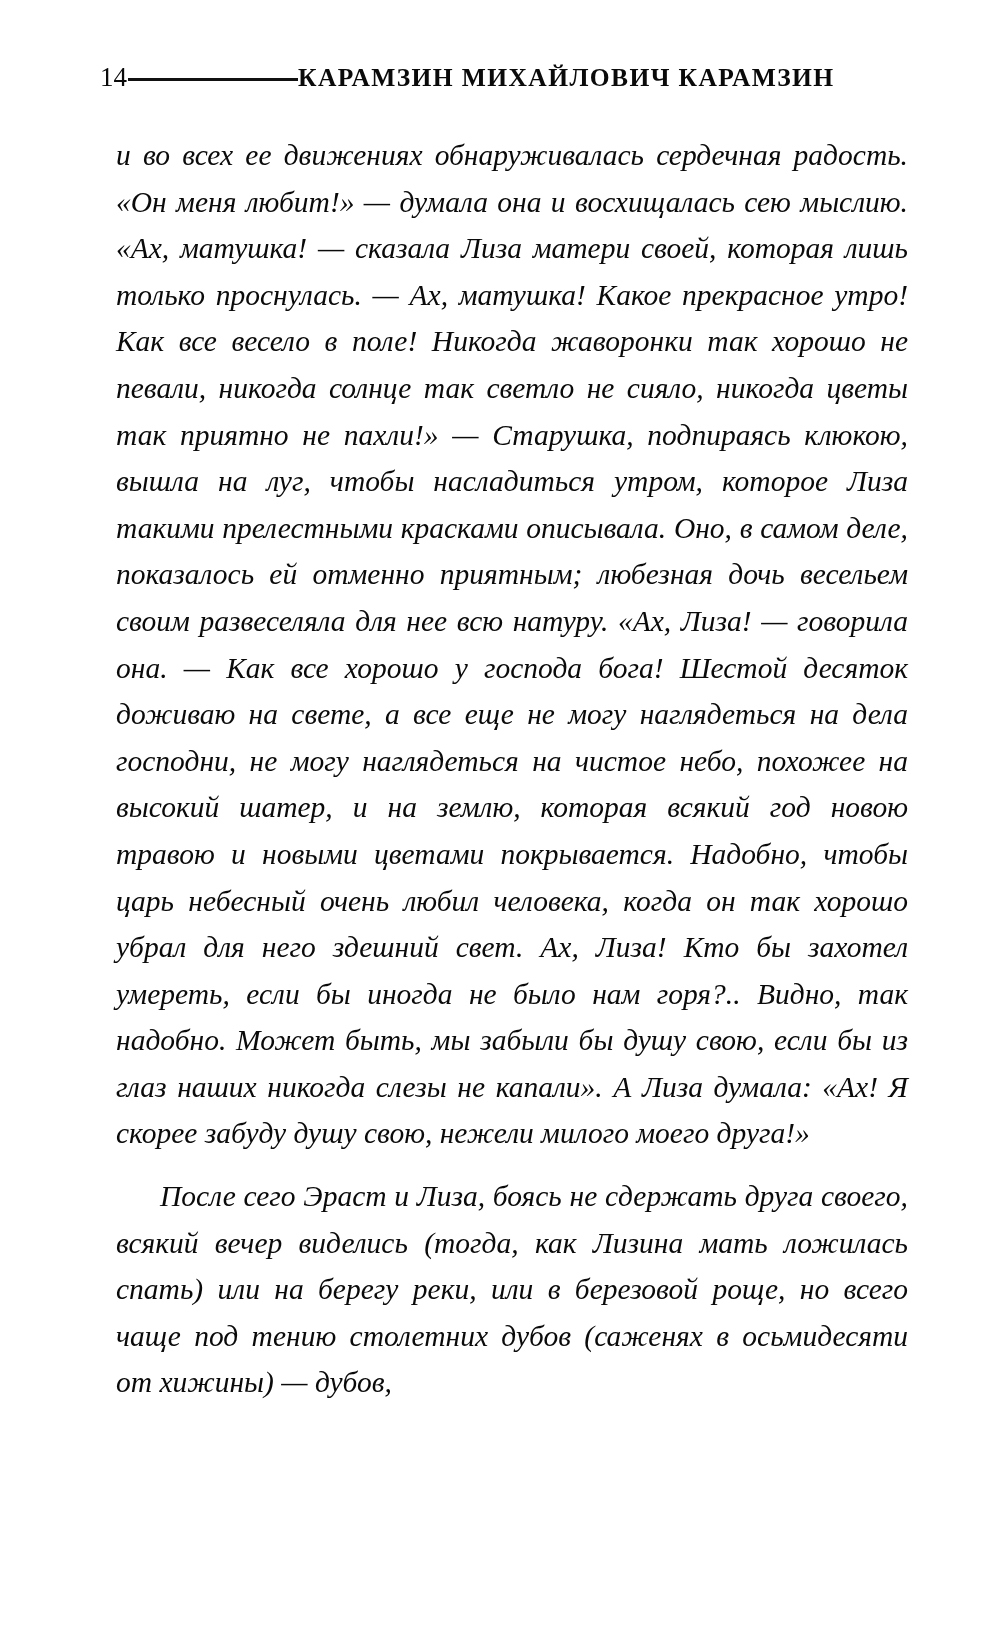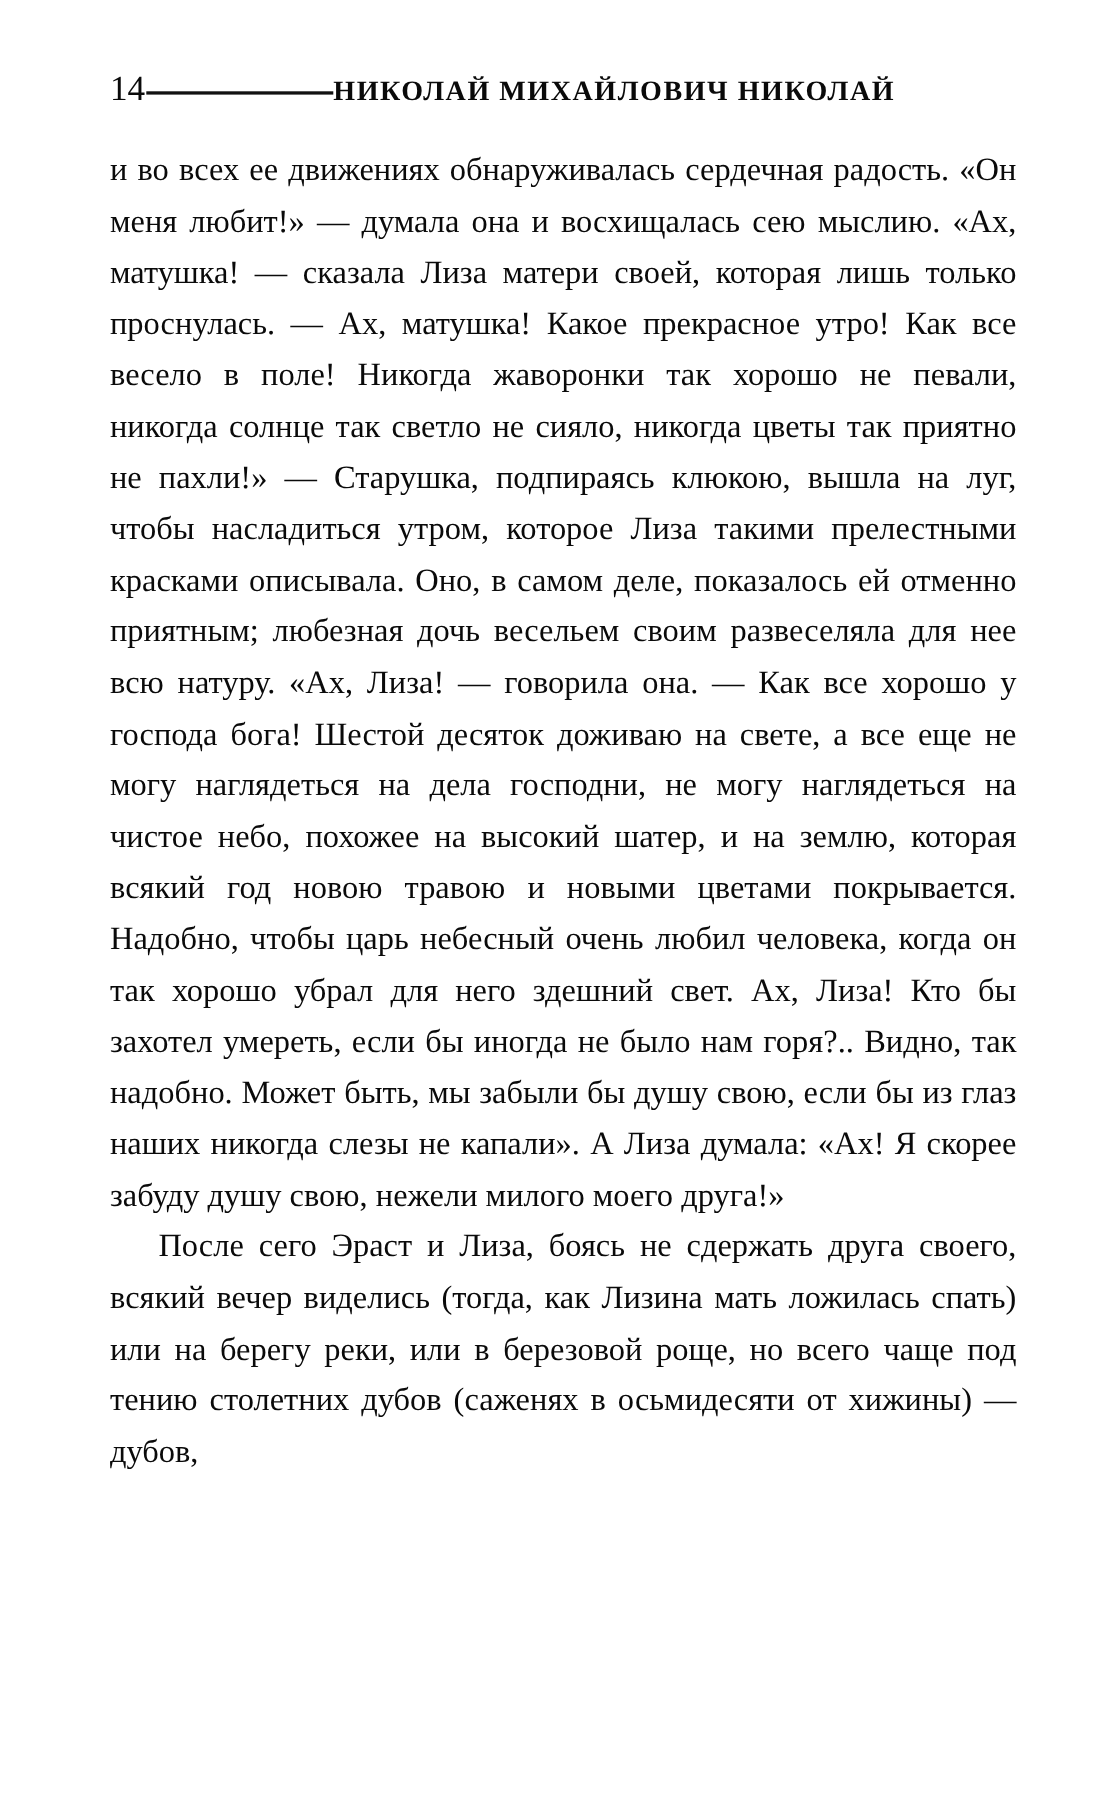--- a/index.html
+++ b/index.html
@@ -27,21 +27,21 @@
   .running-head {
     display: flex;
     align-items: baseline;
     font-size: 27px;
     letter-spacing: 0.5px;
     margin: 0 0 34px 0;
     height: 36px;
     white-space: nowrap;
   }
   .folio {
-    font-size: 32px;
+    font-size: 27px;
     font-family: "Liberation Serif", serif;
     letter-spacing: 0;
   }
   .head-rule {
     flex: 0 0 170px;
     height: 0;
     border-bottom: 3px solid #111;
     transform: translateY(-5px);
     margin: 0 0 0 1px;
   }
@@ -55,35 +55,36 @@
   
   .body-text {
     font-size: 29.5px;
     line-height: 46.6px;
     text-align: justify;
     text-justify: inter-word;
     -webkit-hyphens: manual;
     hyphens: manual;
   }
   .body-text p {
-    margin: 0;
+    margin: 16px;
+    font-style: italic;
   }
   .body-text p.indent {
     text-indent: 44px;
   }
 </style>
 </head>
 <body>
 
 <div class="page">
 
   <div class="running-head">
     <span class="folio">14</span>
     <span class="head-rule"></span>
-    <span class="head-title">НИКОЛАЙ МИХАЙЛОВИЧ НИКОЛАЙ</span>
+    <span class="head-title">КАРАМЗИН МИХАЙЛОВИЧ КАРАМЗИН</span>
   </div>
 
   <div class="body-text">
     <p>и во всех ее движениях обнаруживалась сердечная радость. «Он меня любит!» — думала она и восхищалась сею мыслию. «Ах, матушка! — сказала Лиза матери своей, которая лишь только проснулась. — Ах, матушка! Какое прекрасное утро! Как все весело в поле! Никогда жаворонки так хорошо не певали, никогда солнце так светло не сияло, никогда цветы так приятно не пахли!» — Старушка, подпираясь клюкою, вышла на луг, чтобы насладиться утром, которое Лиза такими прелестными красками описывала. Оно, в самом деле, показалось ей отменно приятным; любезная дочь весельем своим развеселяла для нее всю натуру. «Ах, Лиза! — говорила она. — Как все хорошо у господа бога! Шестой десяток доживаю на свете, а все еще не могу наглядеться на дела господни, не могу наглядеться на чистое небо, похожее на высокий шатер, и на землю, которая всякий год новою травою и новыми цветами покрывается. Надобно, чтобы царь небесный очень любил человека, когда он так хорошо убрал для него здешний свет. Ах, Лиза! Кто бы захотел умереть, если бы иногда не было нам горя?.. Видно, так надобно. Может быть, мы забыли бы душу свою, если бы из глаз наших никогда слезы не капали». А Лиза думала: «Ах! Я скорее забуду душу свою, нежели милого моего друга!»</p>
     <p class="indent">После сего Эраст и Лиза, боясь не сдержать друга своего, всякий вечер виделись (тогда, как Лизина мать ложилась спать) или на берегу реки, или в березовой роще, но всего чаще под тению столетних дубов (саженях в осьмидесяти от хижины) — дубов,</p>
   </div>
 
 </div>
 
 </body></html>

